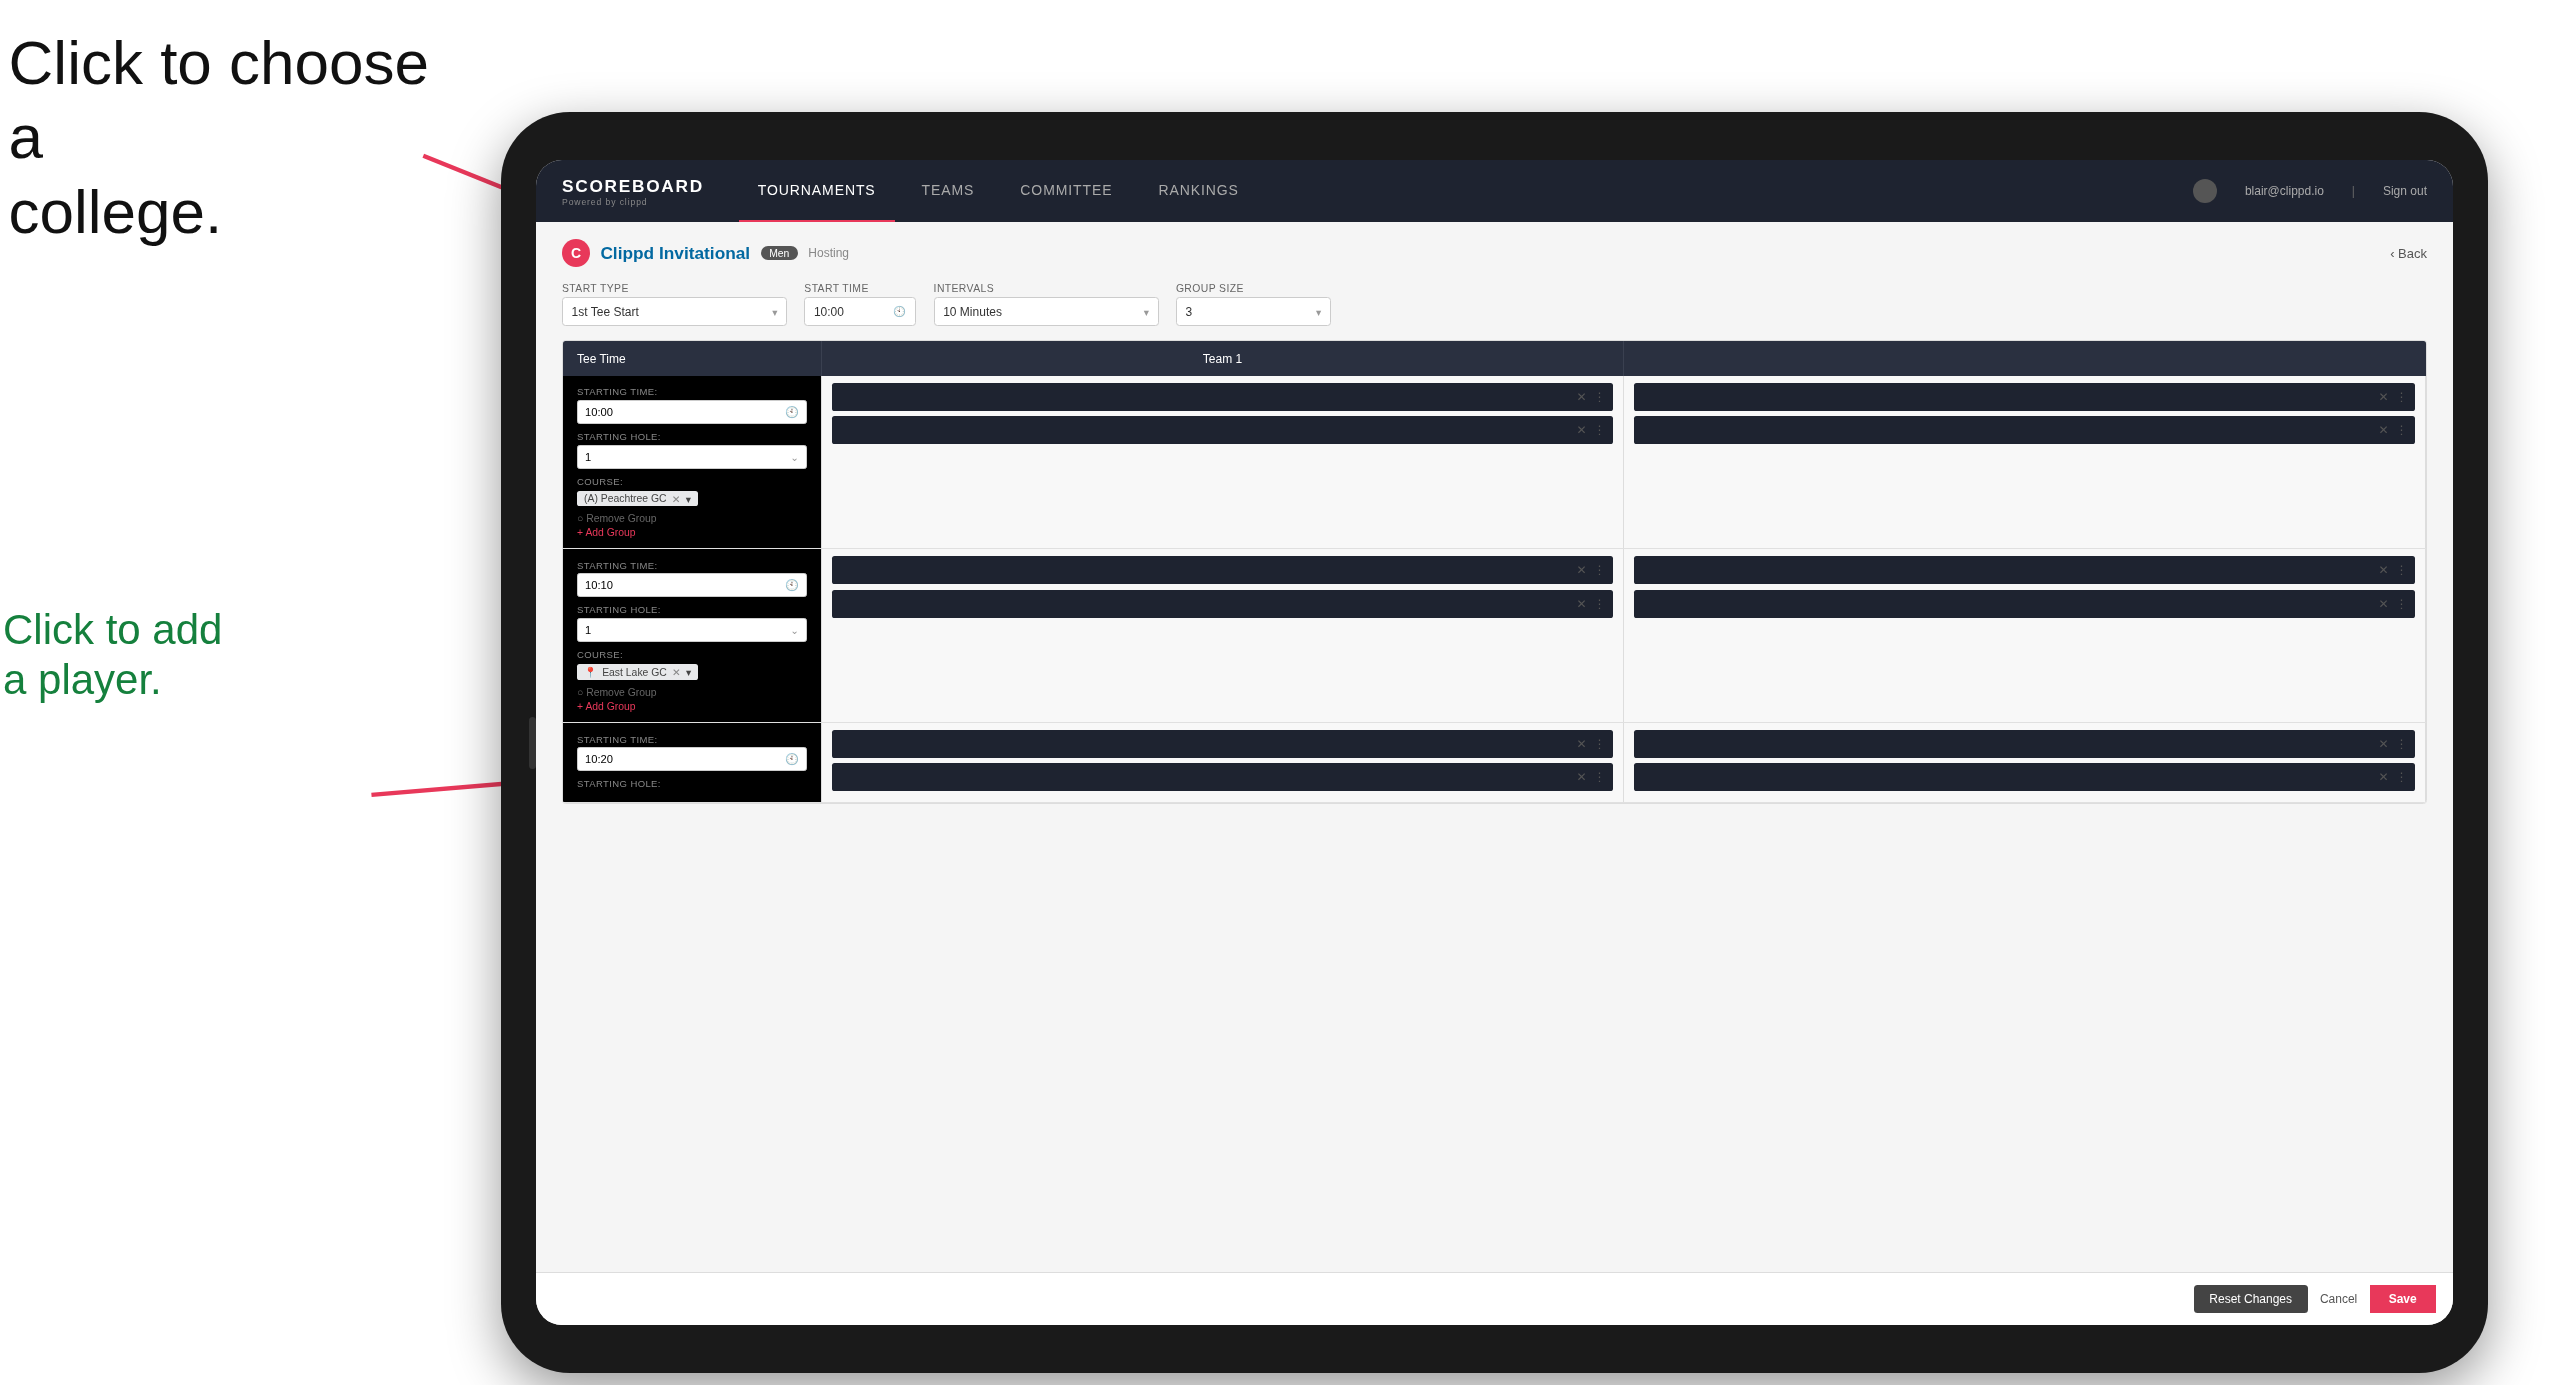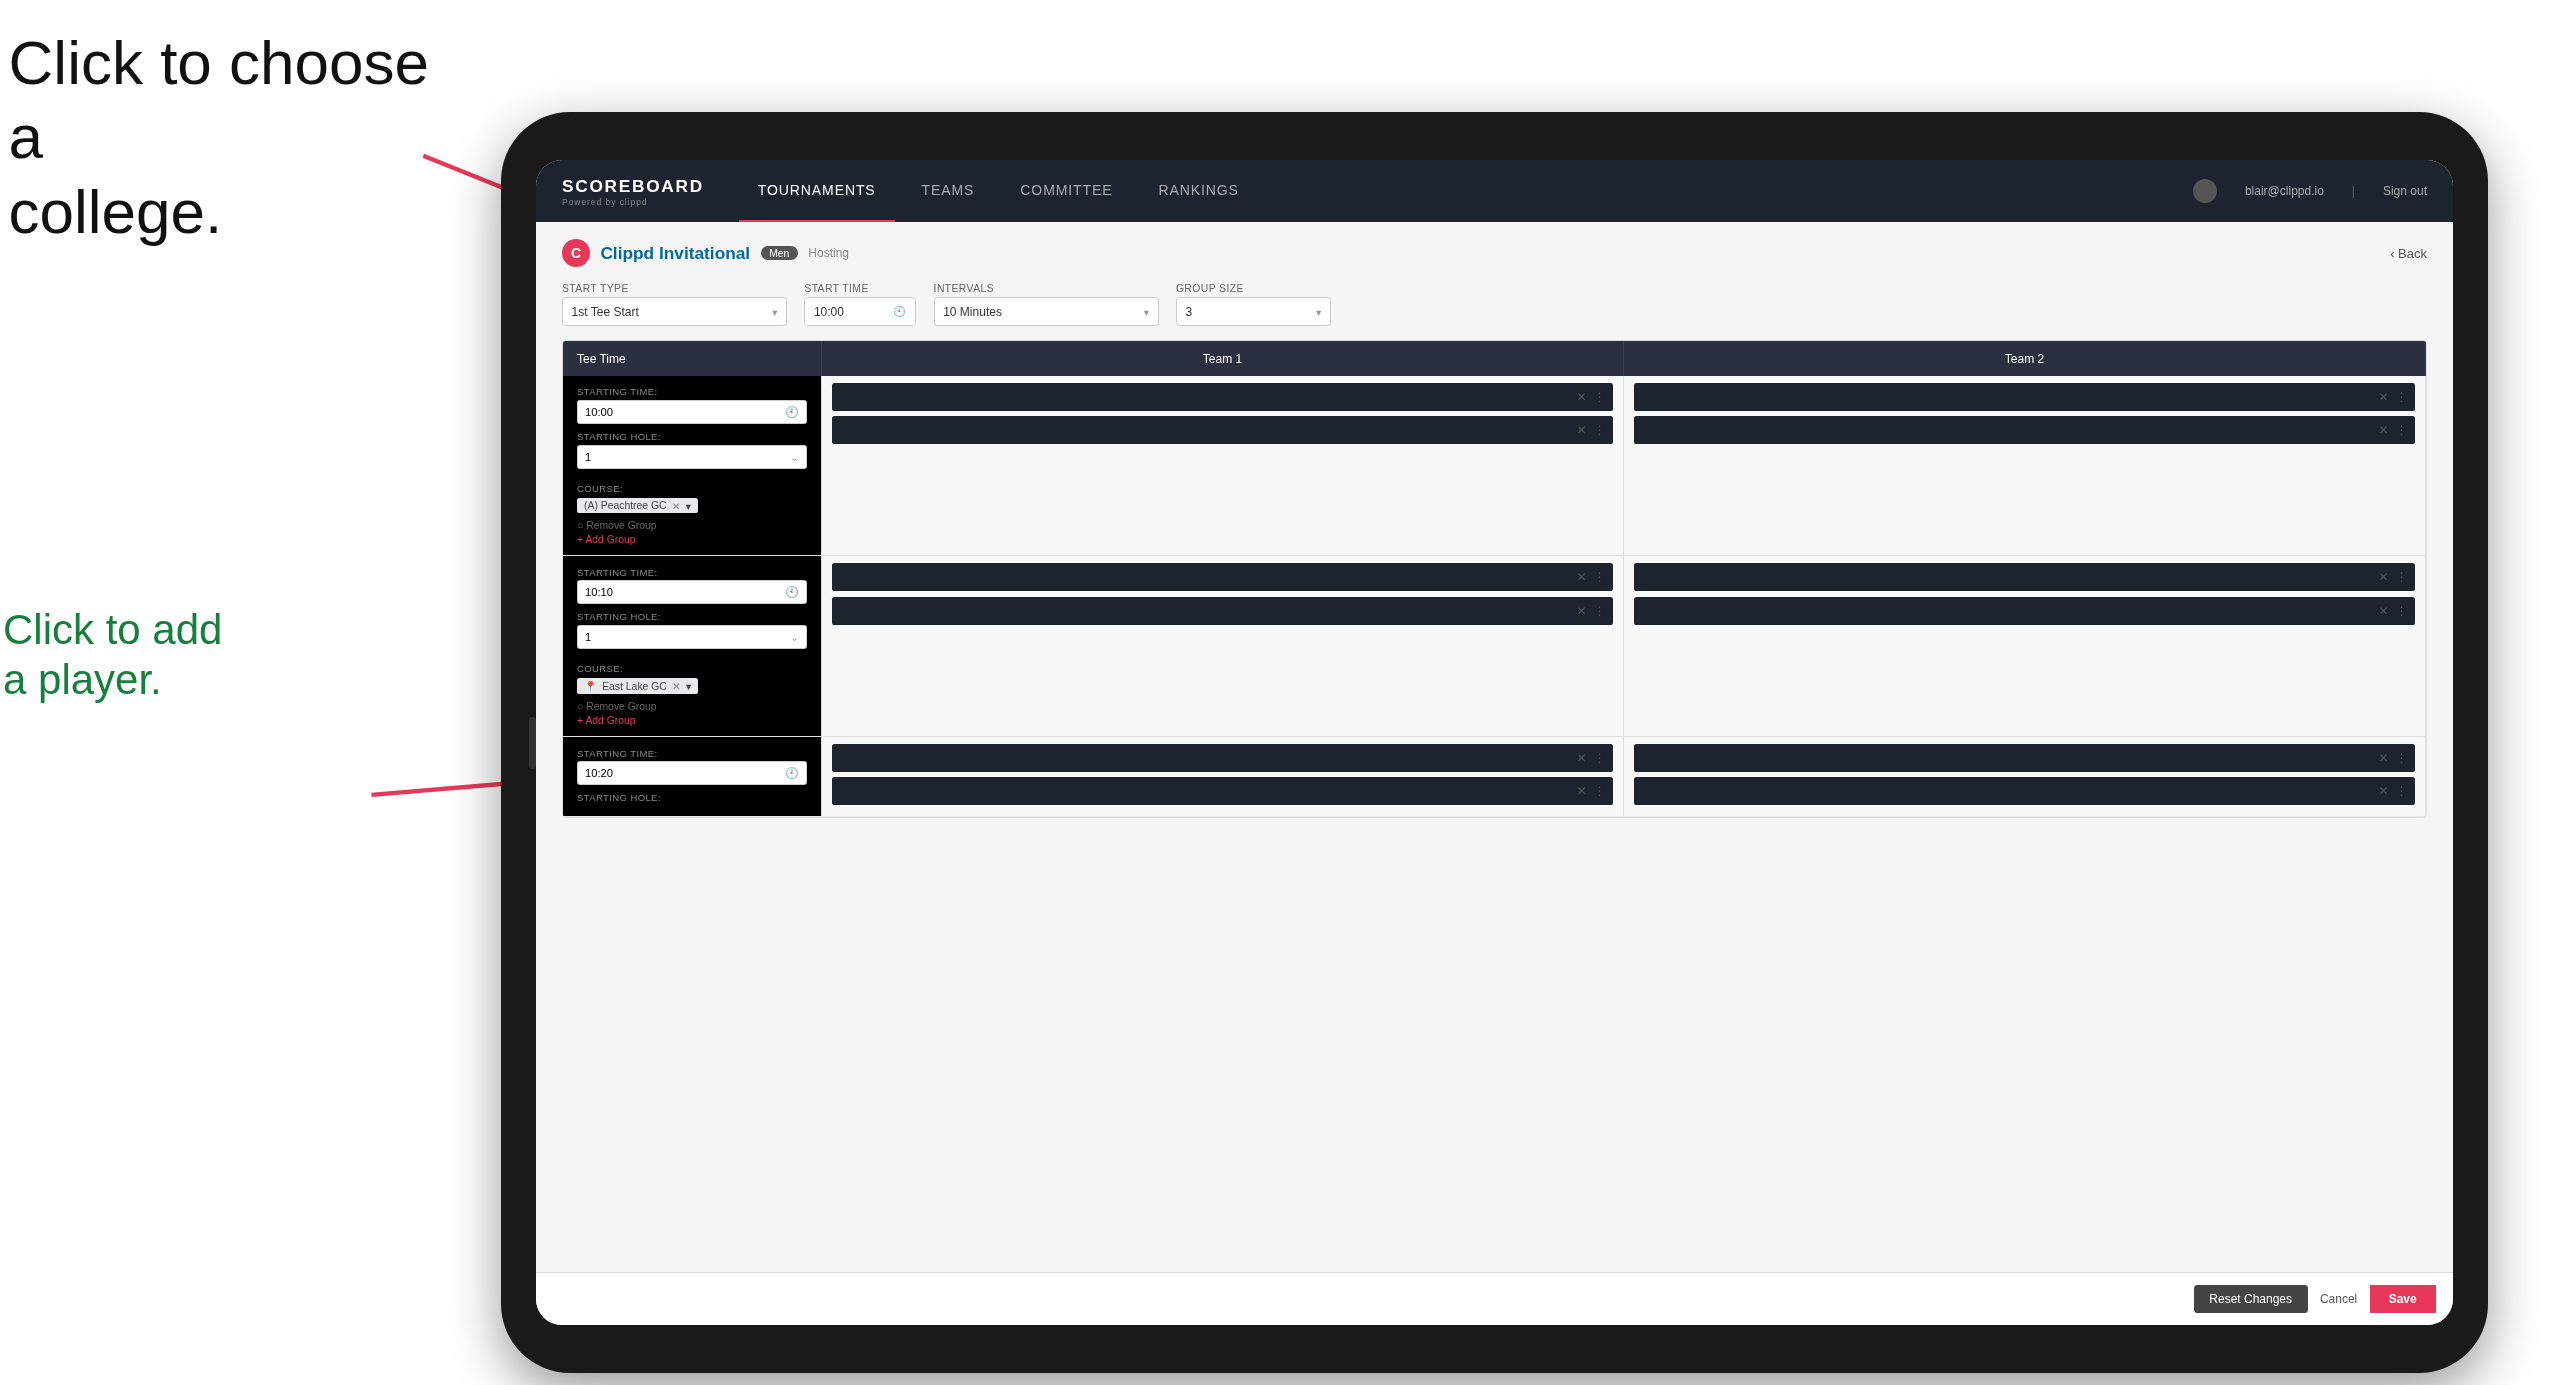--- a/index.html
+++ b/index.html
@@ -289,21 +289,21 @@
       font-size: 11.2px;
       margin-top: 2.6px;
       height: 24px;
     }
 
     .group-course-label {
       font-size: 9.5px;
       color: #888;
       text-transform: uppercase;
       letter-spacing: 0.4px;
-      margin-top: 14px;
+      margin-top: 7px;
       margin-bottom: 2.6px;
     }
     .course-tag {
       display: inline-flex;
       align-items: center;
       background: #e8e9eb;
       border-radius: 2.6px;
       padding: 1.7px 7px;
       font-size: 10.4px;
       color: #444;
@@ -491,21 +491,20 @@
             <span class="chevron-icon">▾</span>
           </div>
         </div>
       </div>
 
       <div class="schedule-table">
 
         <div class="schedule-header">
           <div class="schedule-header-cell">Tee Time</div>
           <div class="schedule-header-cell">Team 1</div>
-          <div class="schedule-header-cell">Team 2</div>
         </div>
 
         <div class="group-row">
           <div class="group-left">
             <div class="group-left-label">STARTING TIME:</div>
             <div class="group-left-field">
               <span>10:00</span>
               <span>🕙</span>
             </div>
             <div class="group-left-label" style="margin-top:7px;">STARTING HOLE:</div>

